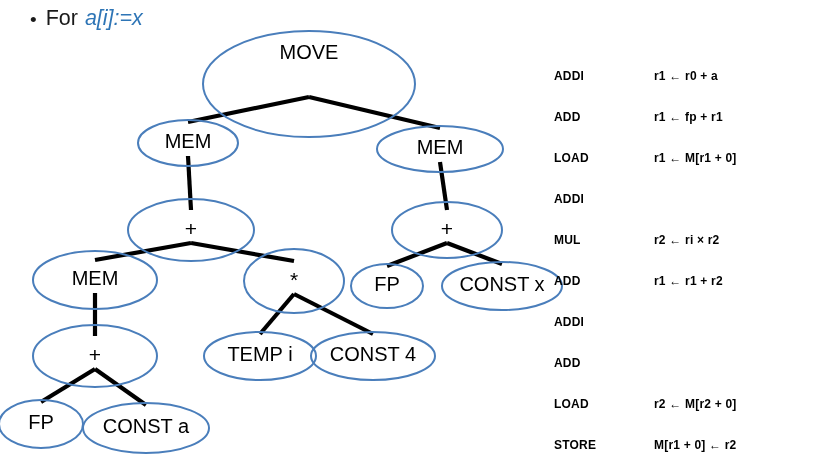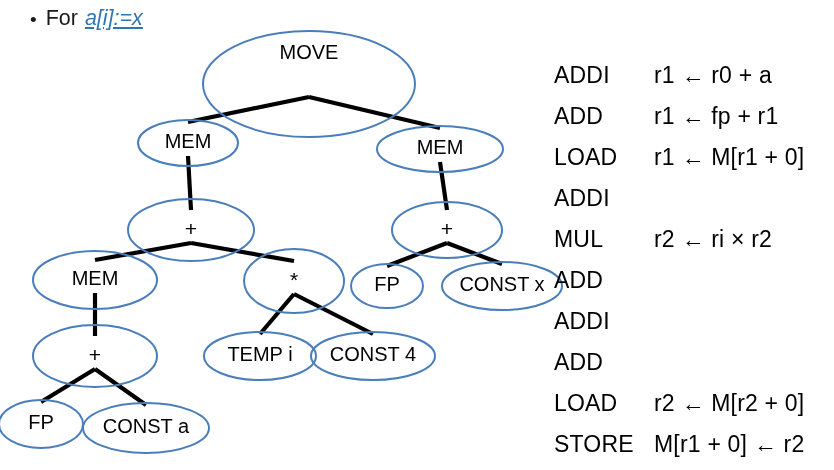--- a/index.html
+++ b/index.html
@@ -33,21 +33,20 @@
   #headline .bullet {
     font-size: 19px;
     line-height: 1;
     margin-right: 9px;
     color: #1a1a1a;
   }
   #headline .code-em {
     font-style: italic;
     color: #2E75B6;
     margin: 0 1px;
-    text-decoration: underline;
   }
 
   
   #tree-canvas {
     position: absolute;
     left: 15px;
     top: 36px;
     width: 540px;
     height: 434px;
   }
@@ -88,22 +87,22 @@
     left: 554px;
     top: 55px;
     width: 280px;
     height: 410px;
   }
   .instr-row {
     position: relative;
     height: 41px;
     display: flex;
     align-items: center;
-    font-weight: normal;
-    font-size: 23px;
+    font-weight: bold;
+    font-size: 12px;
     white-space: nowrap;
   }
   .instr-op {
     width: 100px;
     flex: 0 0 100px;
     letter-spacing: 0.2px;
   }
   .instr-args {
     flex: 1 1 auto;
     letter-spacing: 0.2px;
@@ -186,20 +185,21 @@
     </div>
     <div class="instr-row">
       <span class="instr-op">ADDI</span>
     </div>
     <div class="instr-row">
       <span class="instr-op">MUL</span>
       <span class="instr-args">r2 ← ri × r2</span>
     </div>
     <div class="instr-row">
       <span class="instr-op">ADD</span>
+      <span class="instr-args">r1 ← r1 + r2</span>
     </div>
     <div class="instr-row">
       <span class="instr-op">ADDI</span>
     </div>
     <div class="instr-row">
       <span class="instr-op">ADD</span>
     </div>
     <div class="instr-row">
       <span class="instr-op">LOAD</span>
       <span class="instr-args">r2 ← M[r2 + 0]</span>

